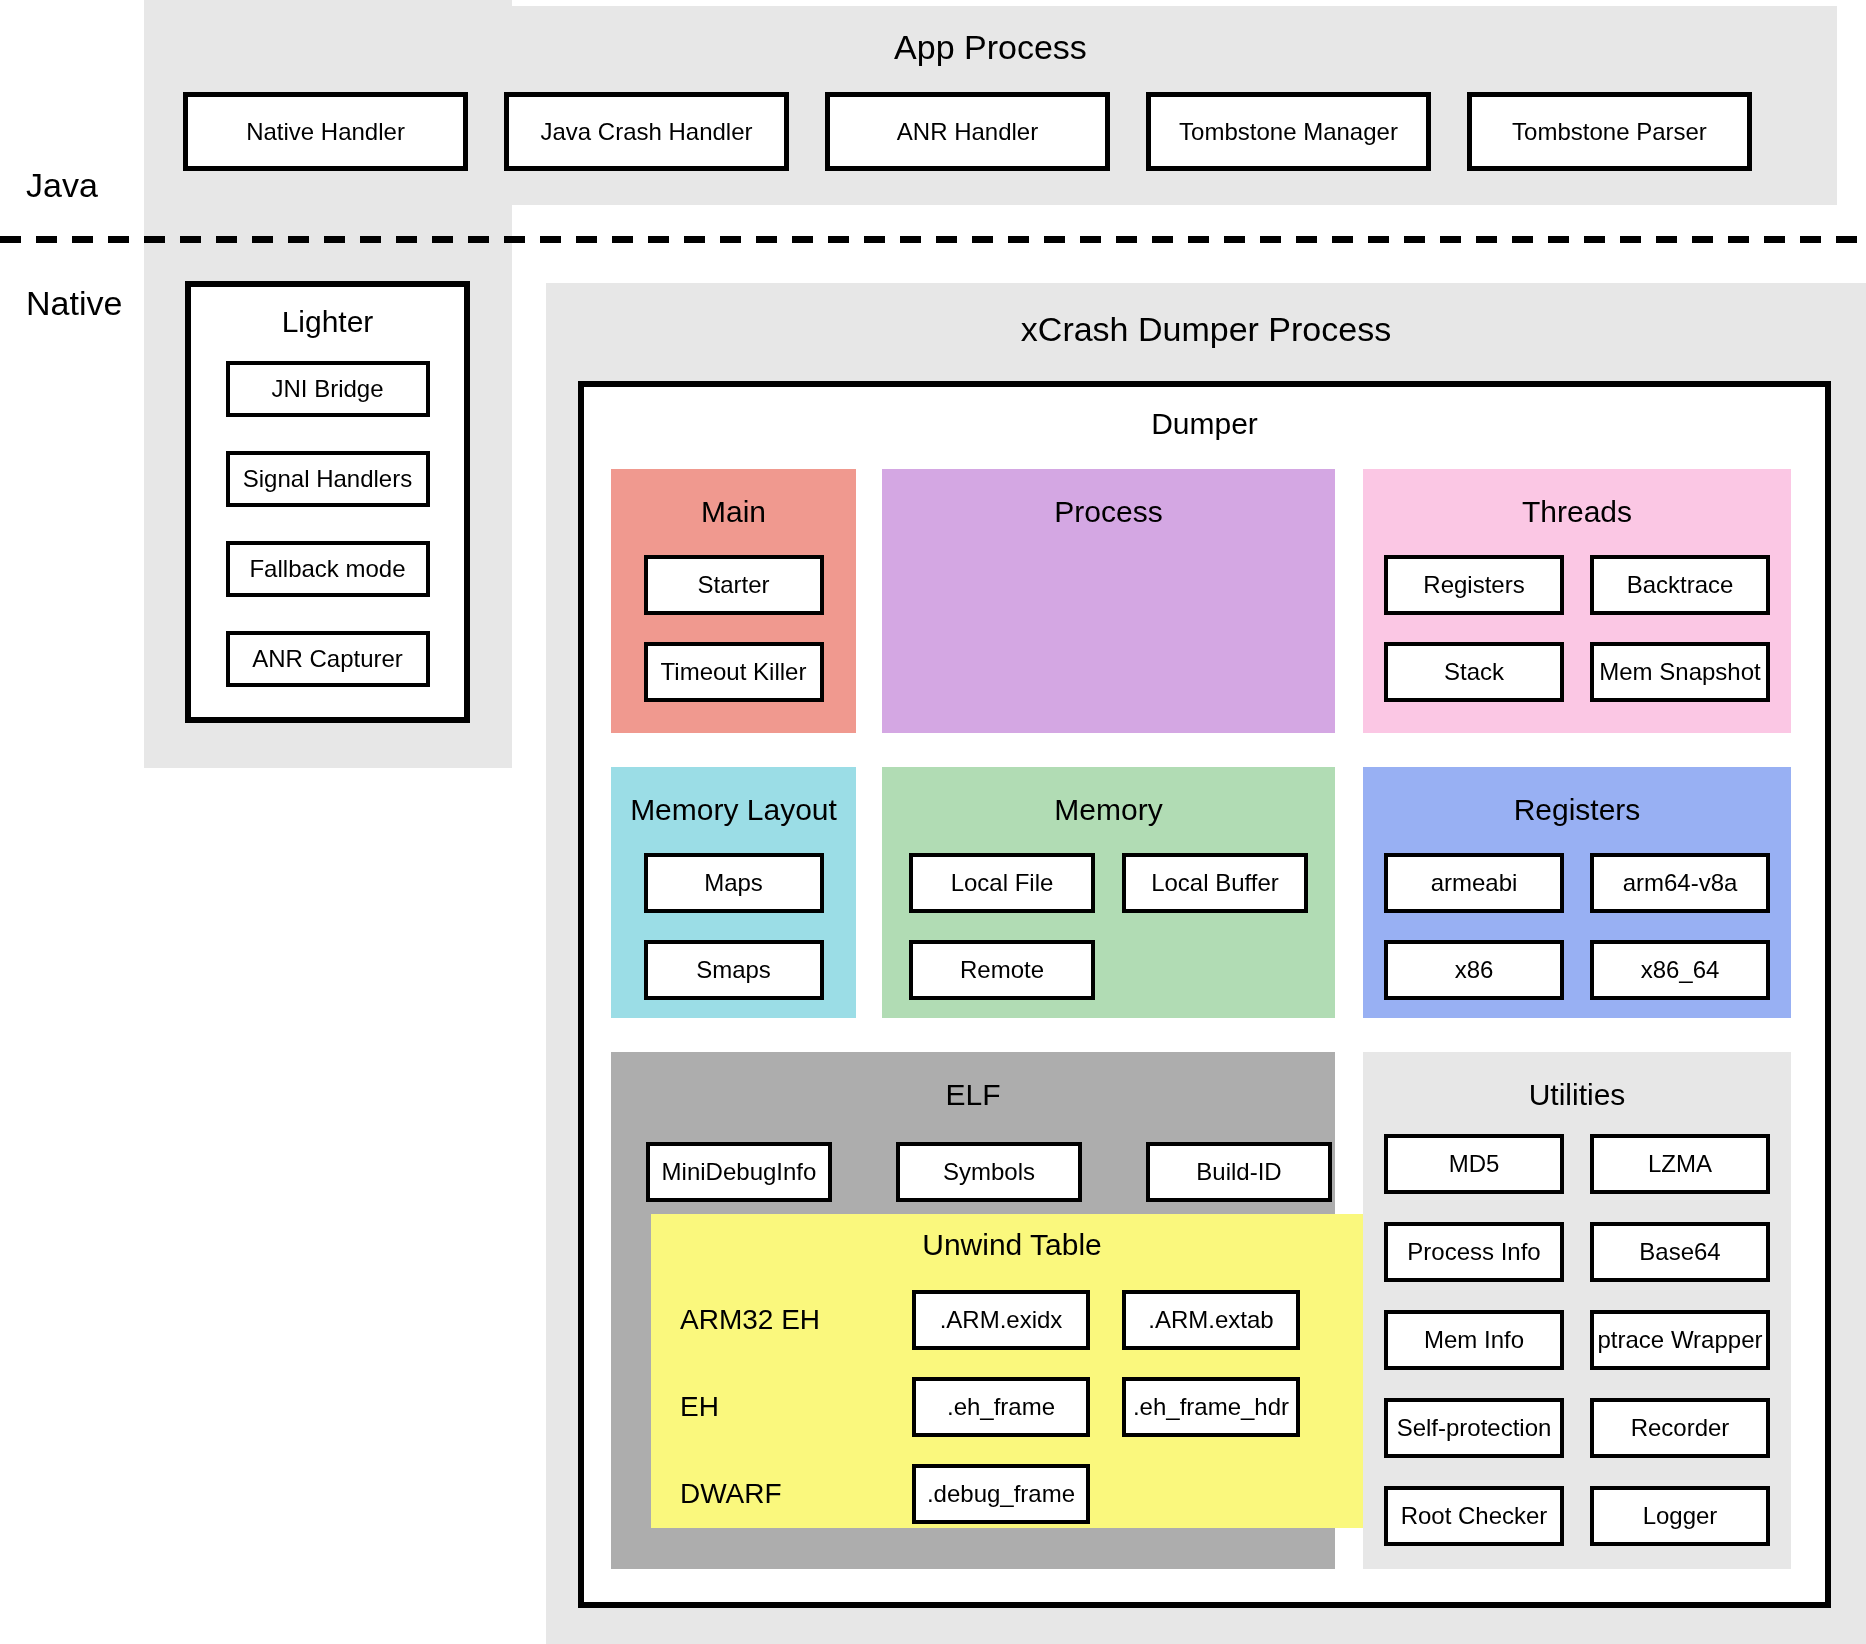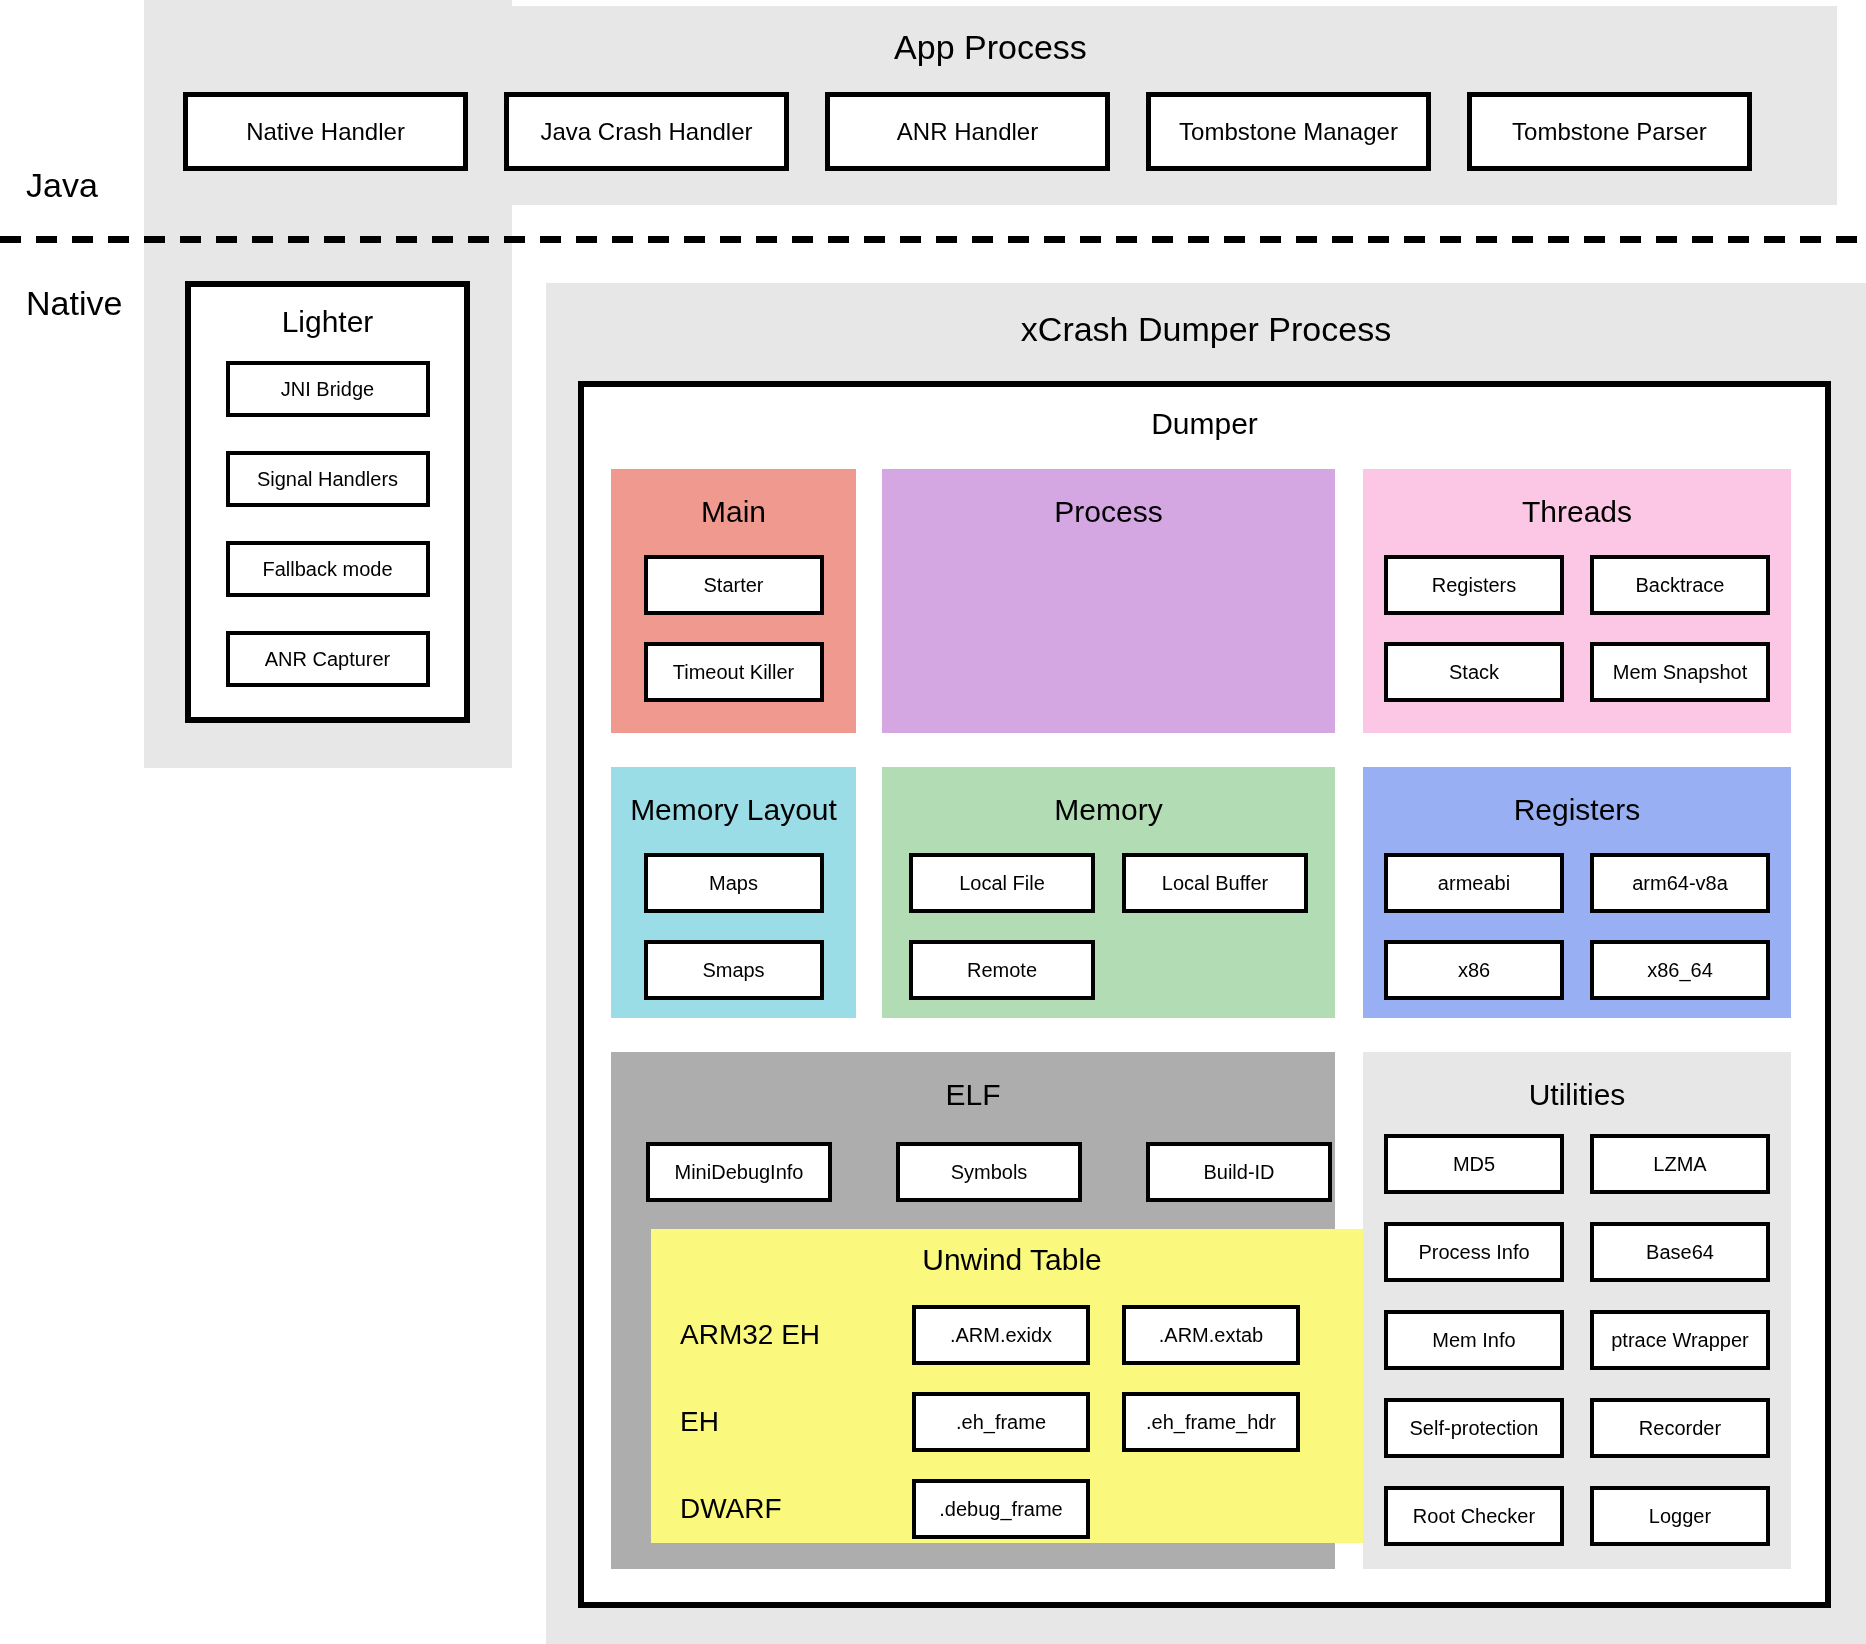--- a/index.html
+++ b/index.html
@@ -20,21 +20,21 @@
 
   .dashed-line{position:absolute;left:0;top:236px;width:1866px;height:7px;
                background:repeating-linear-gradient(to right,#000 0 21px,transparent 21px 36px);}
 
   
   .lighter{position:absolute;left:185px;top:281px;width:285px;height:442px;background:#fff;
            border:6px solid #000;box-sizing:border-box;}
   .lighter-title{padding-top:18px;text-align:center;font-size:30px;}
   .lighter-col{margin-top:22px;display:flex;flex-direction:column;align-items:center;gap:34px;}
   .sbox{background:#fff;border:4px solid #000;box-sizing:border-box;display:flex;align-items:center;
-        justify-content:center;font-size:20px;white-space:nowrap;}
+        justify-content:center;font-size:24px;white-space:nowrap;}
   .lighter-col .sbox{width:204px;height:56px;}
 
   
   .xcrash{position:absolute;left:546px;top:283px;width:1320px;height:1361px;background:#E7E7E7;}
   .xcrash-title{padding-top:27px;text-align:center;font-size:34px;}
   .dumper{position:absolute;left:32px;top:98px;width:1253px;height:1227px;background:#fff;
           border:6px solid #000;box-sizing:border-box;}
   .dumper-title{padding-top:20px;text-align:center;font-size:30px;}
 
   .sec{position:absolute;box-sizing:border-box;}
@@ -51,21 +51,21 @@
   .pos-memlayout{left:27px;top:380px;width:245px;height:251px;}
   .pos-memory{left:298px;top:380px;width:453px;height:251px;}
   .pos-registers{left:779px;top:380px;width:428px;height:251px;}
   .pos-elf{left:27px;top:665px;width:724px;height:517px;}
   .pos-utilities{left:779px;top:665px;width:428px;height:517px;}
   .util-grid{margin-top:22px;row-gap:28px;}
 
   .elf-row{display:flex;justify-content:center;gap:32px;margin-top:30px;}
   .elf-row .sbox{width:186px;height:60px;margin-left:32px;}
 
-  .unwind{position:absolute;left:40px;top:177px;width:722px;height:314px;box-sizing:border-box;}
+  .unwind{position:absolute;left:40px;top:162px;width:722px;height:314px;box-sizing:border-box;}
   .unwind-title{padding-top:14px;text-align:center;font-size:30px;}
   .unwind-rows{margin-top:28px;}
   .unwind-row{display:grid;grid-template-columns:200px 178px 178px;column-gap:32px;
               padding-left:29px;margin-bottom:27px;align-items:center;}
   .unwind-label{font-size:28px;}
   .unwind-row .sbox{height:60px;}
 </style>
 </head>
 <body>
 

